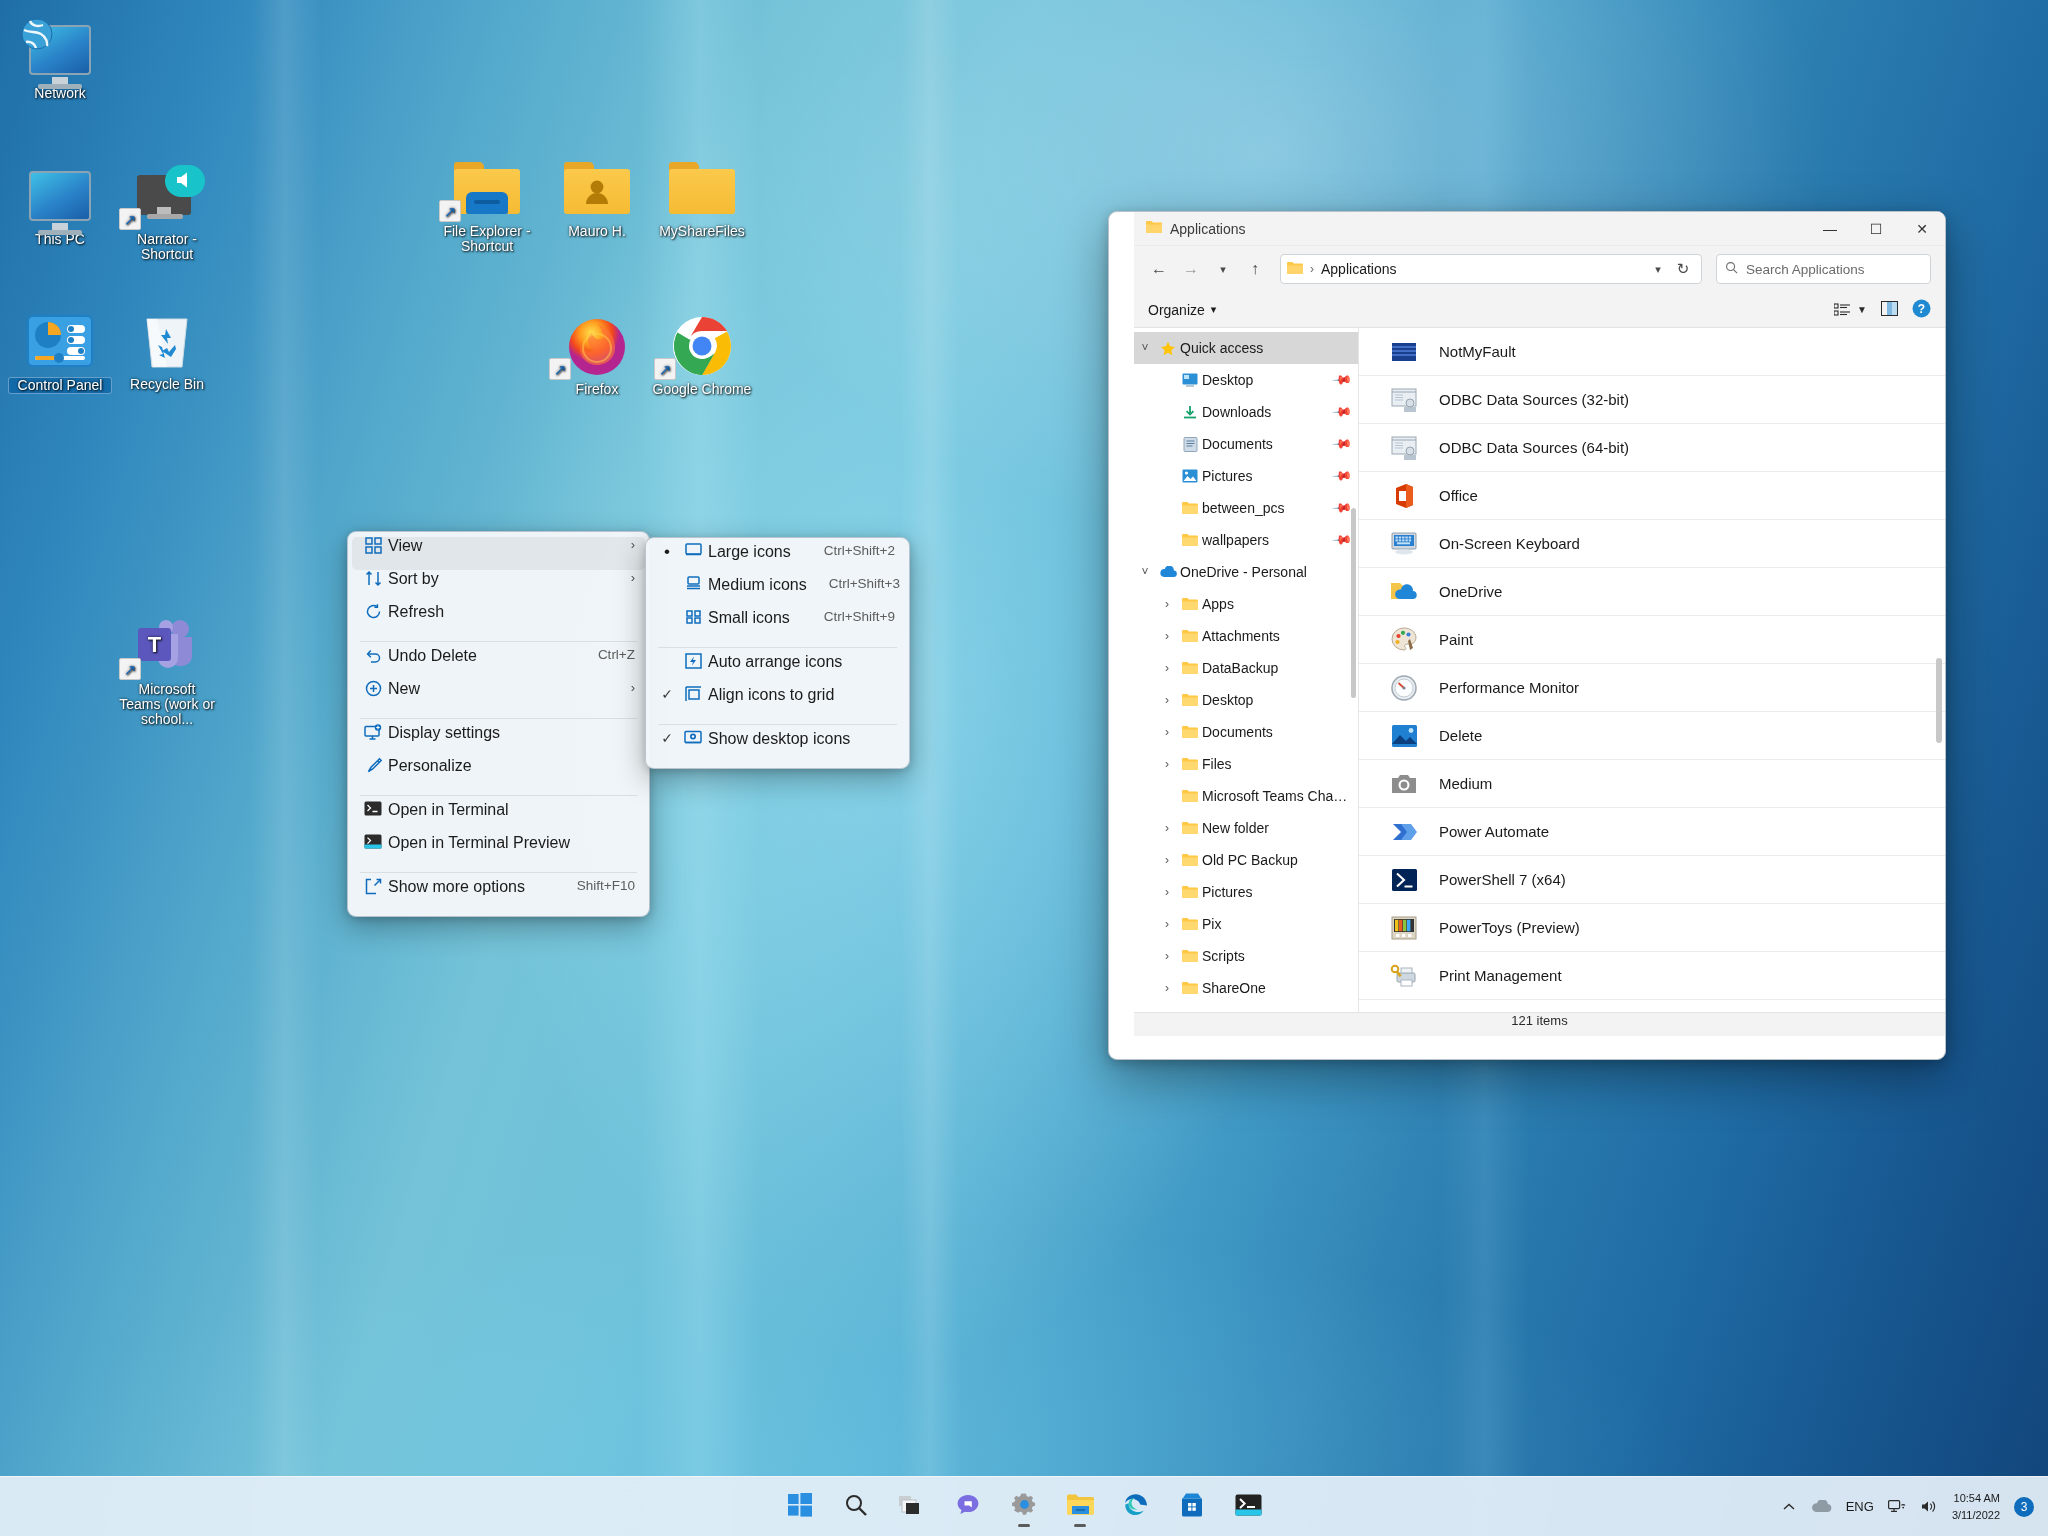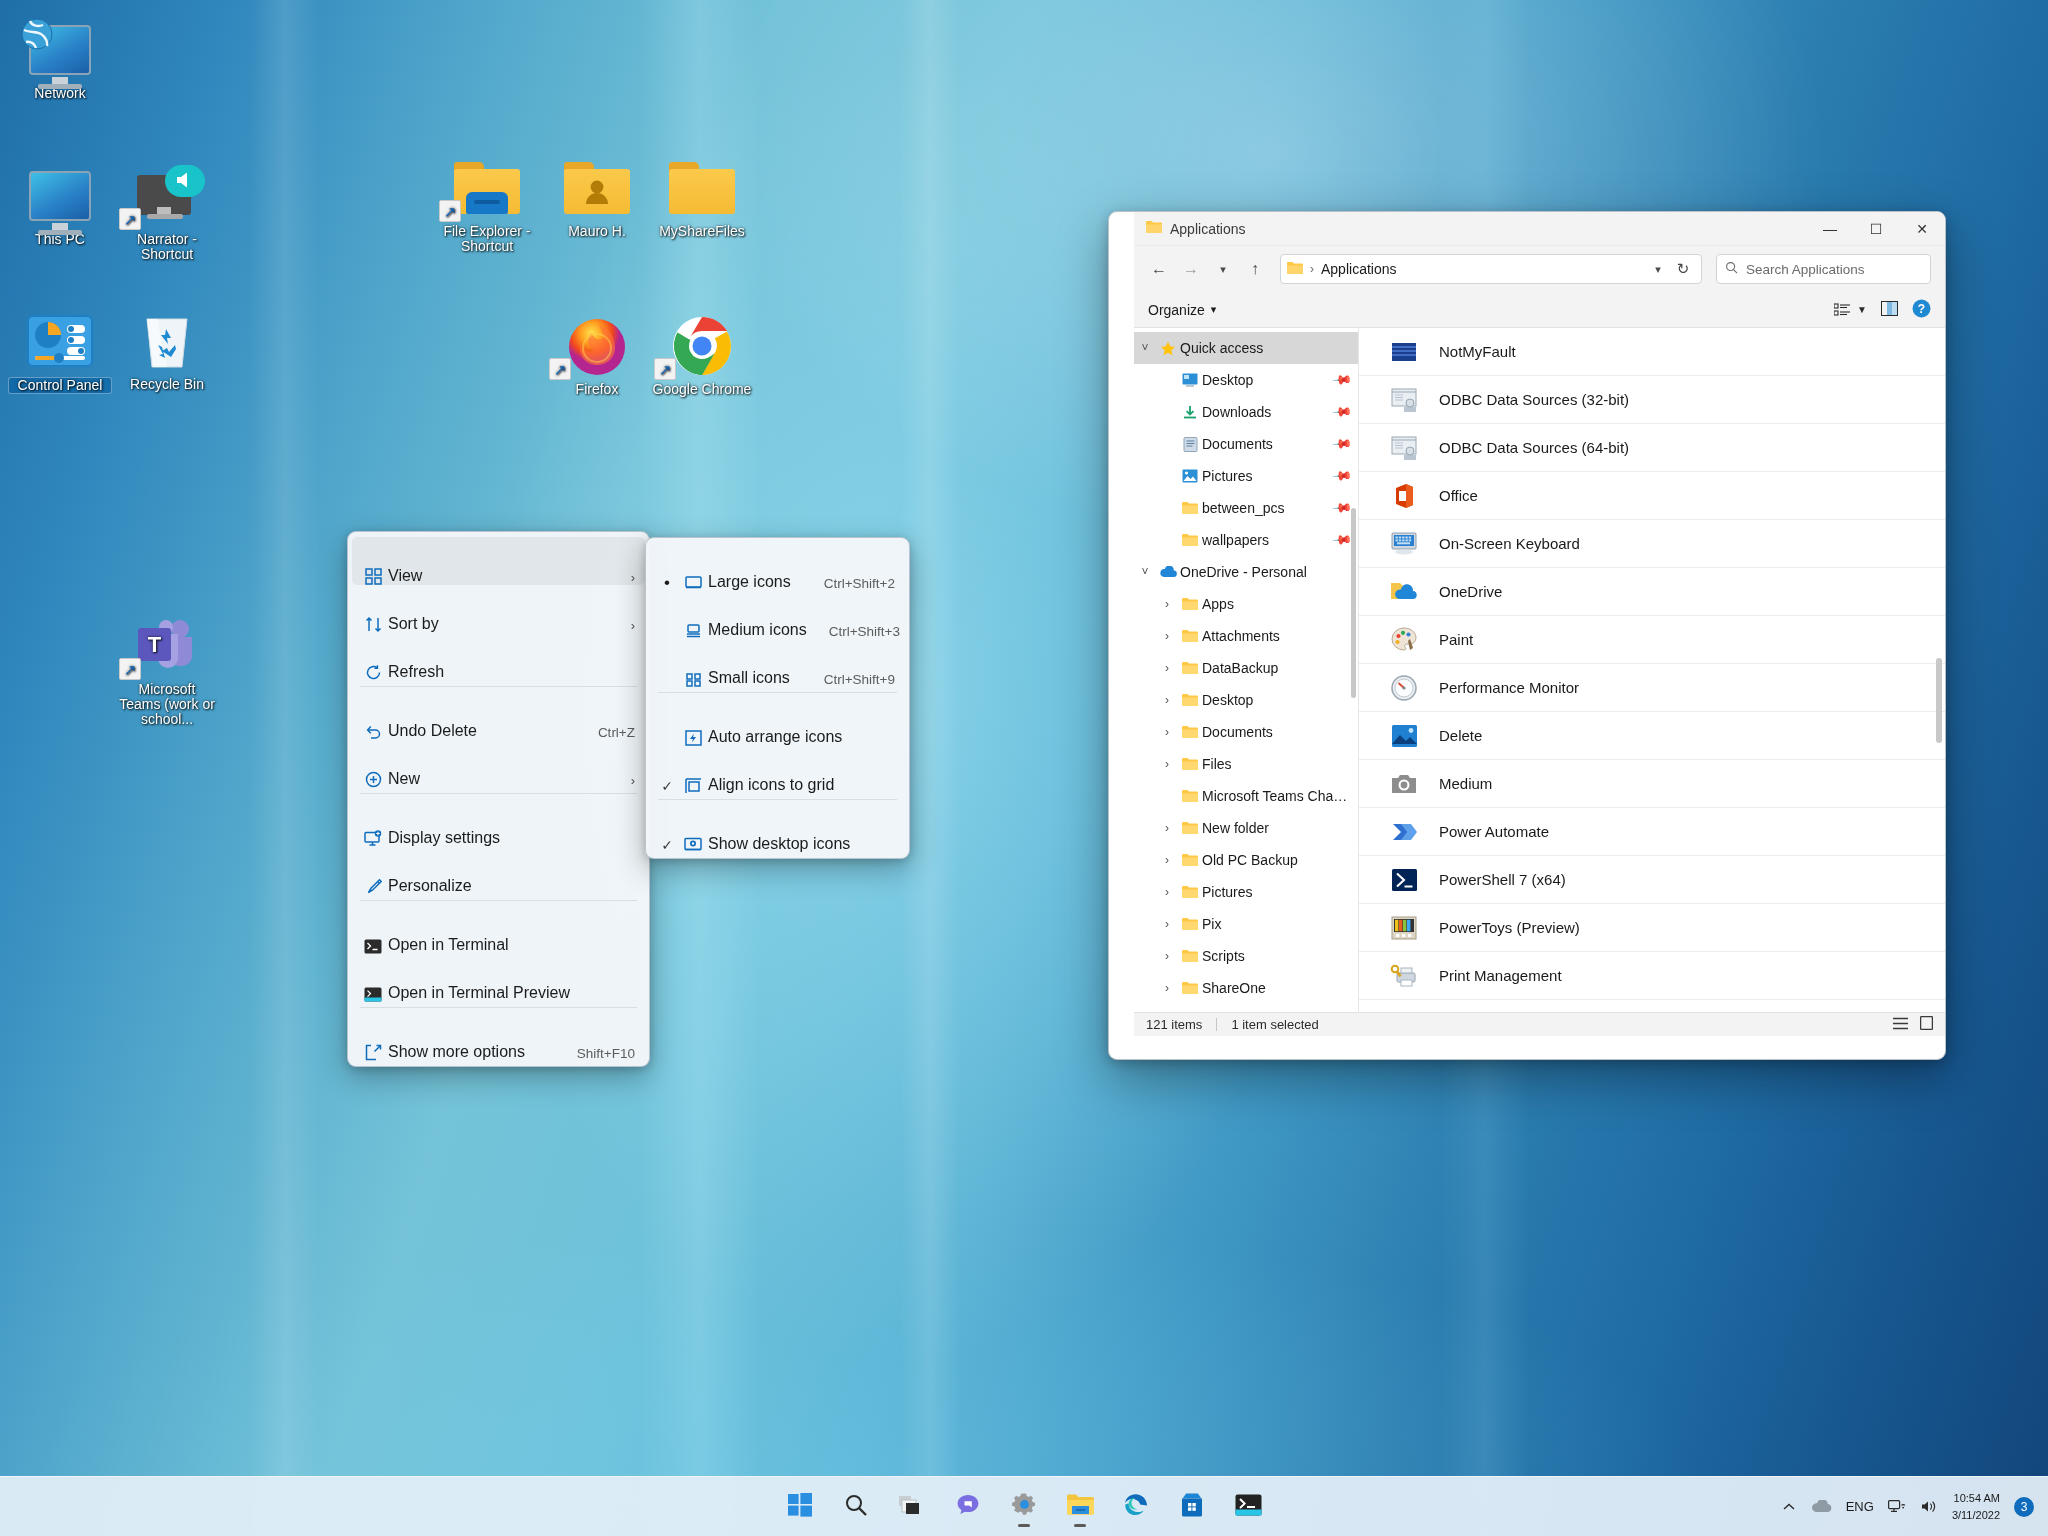--- a/index.html
+++ b/index.html
@@ -67,22 +67,22 @@
     background: rgba(243,246,249,0.97);
     border: 1px solid rgba(140,155,170,0.55);
     border-radius: 9px;
     box-shadow: 0 10px 30px rgba(0,0,0,.30), 0 2px 8px rgba(0,0,0,.18);
     padding: 5px 4px;
     font-size: 16px;
     color: #1b1b1b;
     user-select:none;
   }
   .ctx-item {
-    display:flex; align-items:flex-end;
-    height: 48px; padding: 0 10px 0 6px;
+    display:flex; align-items:flex-start;
+    height: 33px; padding: 0 10px 0 6px;
     border-radius: 5px;
     white-space: nowrap;
   }
   .ctx-item.hl { background: rgba(0,0,0,.055); }
   .ctx-ico { width: 30px; flex:0 0 30px; display:flex; align-items:center; justify-content:center; color:#0f6cbd; font-size:16px; }
   .ctx-lbl { flex:1 1 auto; }
   .ctx-acc { color:#5c5c5c; font-size:13.5px; margin-left:22px; }
   .ctx-arrow { color:#505050; font-size:13px; margin-left:14px; }
   .ctx-sep { height:1px; background: rgba(0,0,0,.09); margin:5px 8px; }
   .ctx-check { width:22px; flex:0 0 22px; text-align:center; color:#3a3a3a; font-size:14px; }
@@ -126,21 +126,21 @@
   .pin { color:#9aa0a6; font-size:13px; transform: rotate(40deg); }
   .indent1 { padding-left:22px; }
   .navscroll { position:absolute; right:2px; top:180px; width:5px; height:190px; background:#c8c8c8; border-radius:3px; }
 
   .listpane { flex:1 1 auto; position:relative; overflow:hidden; }
   .file-row { height:48px; display:flex; align-items:center; padding:0 18px 0 30px; border-bottom:1px solid #ececec; }
   .file-ico { width:30px; flex:0 0 30px; display:flex; align-items:center; justify-content:center; margin-right:20px; }
   .file-name { font-size:15px; color:#1a1a1a; }
   .listscroll { position:absolute; right:3px; top:330px; width:6px; height:85px; background:#c8c8c8; border-radius:3px; }
 
-  .statusbar { height:24px; display:flex; align-items:center; background:#f3f3f3; border-top:1px solid #e2e2e2; padding:0 12px; font-size:13px; color:#2b2b2b; gap:14px; }
+  .statusbar { height:24px; display:flex; align-items:center; background:#f3f3f3; border-top:1px solid #e2e2e2; padding:0 12px; font-size:13px; color:#2b2b2b; gap:14px;flex-direction:column; }
   .status-sep { width:1px; height:13px; background:#c6c6c6; }
   .status-right { margin-left:auto; display:flex; align-items:center; gap:12px; color:#444; }
 
   
   .taskbar {
     position:absolute; left:0; right:0; bottom:0; height:60px;
     background: rgba(226,238,248,0.94);
     border-top:1px solid rgba(255,255,255,.55);
     display:flex; align-items:center;
     backdrop-filter: blur(14px);

